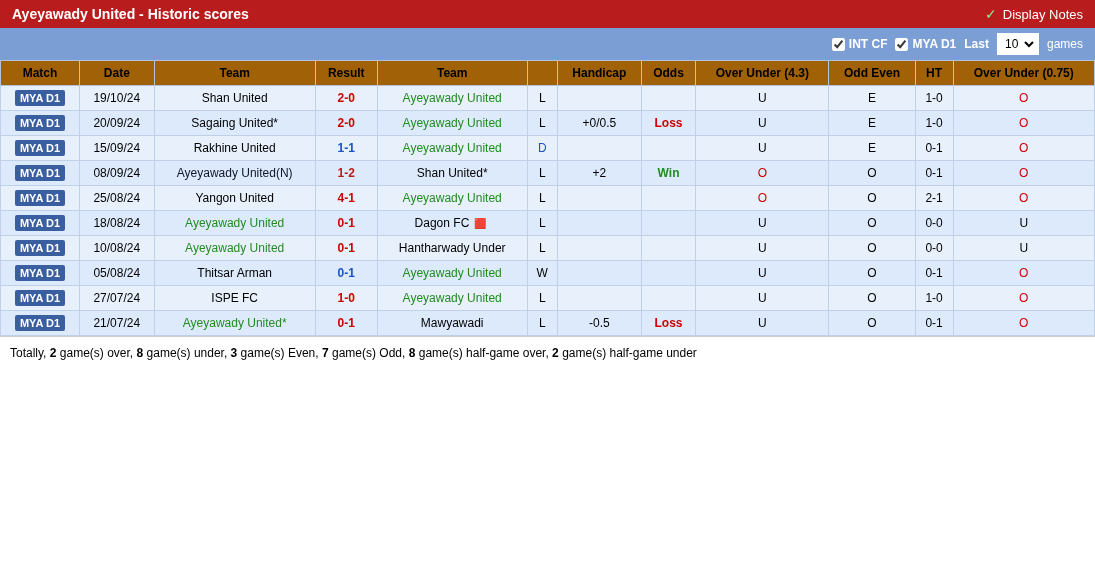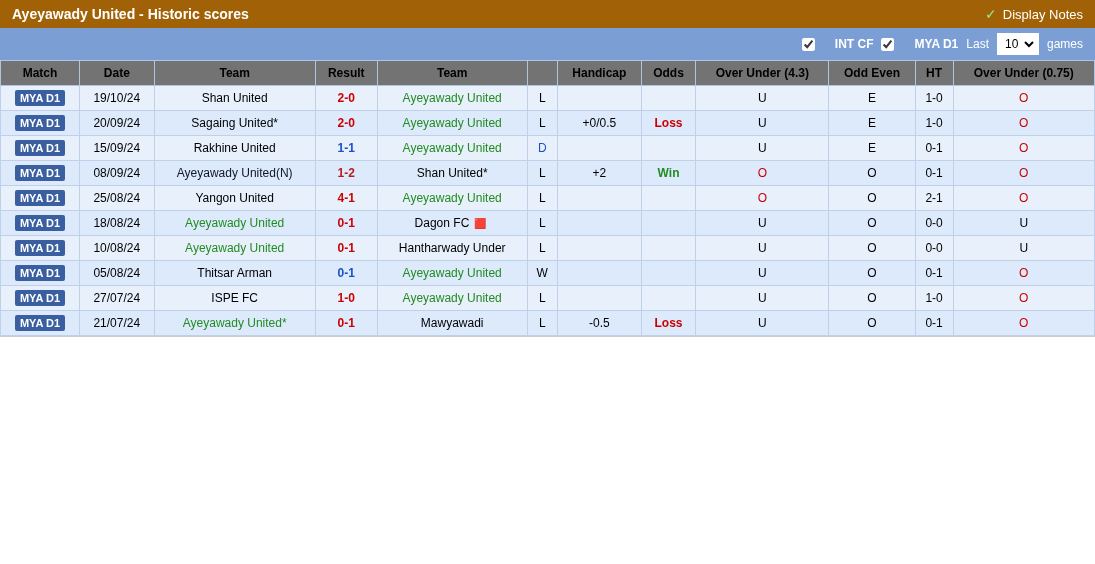--- a/index.html
+++ b/index.html
@@ -1,19 +1,19 @@
 <!DOCTYPE html>
 <html><head>
   <meta charset="utf-8">
   <style>
     * { box-sizing: border-box; margin: 0; padding: 0; }
     body { font-family: Arial, sans-serif; font-size: 12px; background: #fff; width: 1095px; }
     
     .header {
-      background: #a16207;
+      background: #b91c1c;
       color: #fff;
       display: flex;
       align-items: flex-end;
       justify-content: space-between;
       padding: 6px 12px;
     }
     .header-title { font-size: 14px; font-weight: bold; }
     .header-right { display: flex; align-items: center; gap: 6px; }
     .check-icon { color: #90ee90; font-size: 14px; }
     .display-notes { font-weight: normal; font-size: 13px; }
@@ -21,38 +21,38 @@
     .filter-bar {
       background: #7b9fd4;
       padding: 5px 12px;
       display: flex;
       align-items: center;
       justify-content: flex-end;
       gap: 8px;
       color: #fff;
       font-size: 12px;
     }
-    .filter-bar label { display: flex; align-items: center; gap: 20px; font-weight: bold; }
+    .filter-bar label { display: flex; align-items: center; gap: 4px; font-weight: bold; }
     .filter-bar input[type=checkbox] { accent-color: #fff; }
-    .last-label { font-weight: normal; text-align: right; }
+    .last-label { font-weight: bold; text-align: right; }
     .games-select {
       border: 2px solid #fff;
       background: #fff;
       color: #000;
       font-size: 12px;
       padding: 1px 2px;
     }
 
     table {
       width: 100%;
       border-collapse: collapse;
     }
 
     thead tr {
-      background: #737373;
+      background: #a16207;
     }
     thead th {
       padding: 5px 6px;
       text-align: center;
       font-weight: bold;
       font-size: 12px;
       border: 1px solid #b0c4de;
       color: #000;
     }
 
@@ -286,13 +286,14 @@
         <td style="color: rgb(204, 0, 0); font-weight: bold;">Loss</td>
         <td>U</td>
         <td>O</td>
         <td>0-1</td>
         <td style="color: rgb(204, 0, 0);">O</td>
       </tr>
     </tbody>
 </table>
 
 <div class="footer-section" id="footer-section">
+    <p>Totally, <b>2</b> game(s) over, <b>8</b> game(s) under, <b>3</b> game(s) Even, <b>7</b> game(s) Odd, <b>8</b> game(s) half-game over, <b>2</b> game(s) half-game under</p>
   </div>
 
 </body></html>

